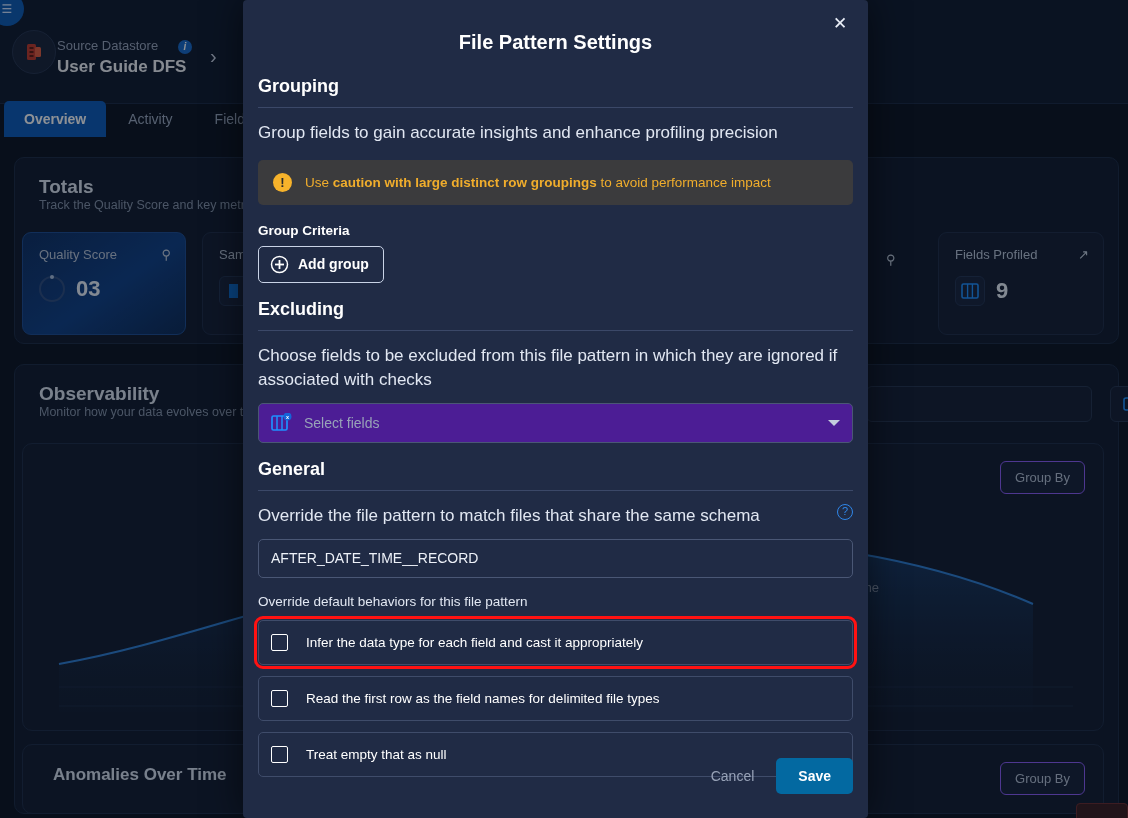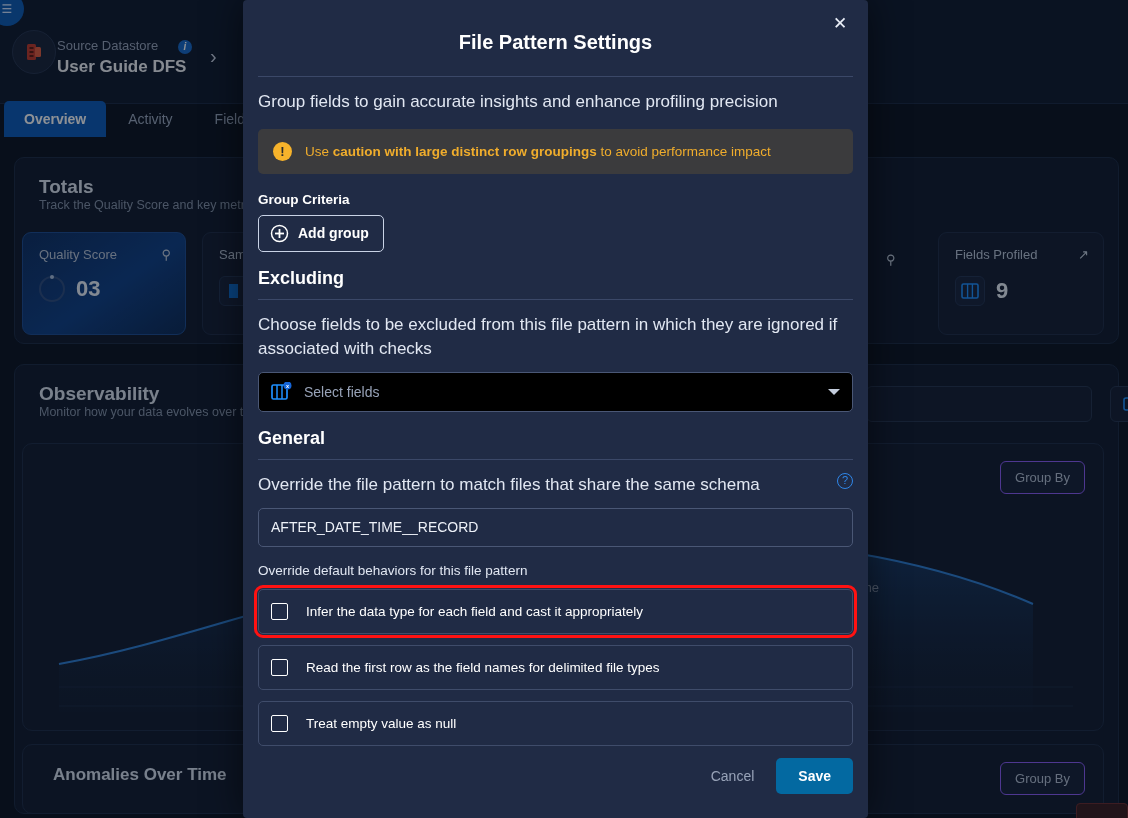--- a/index.html
+++ b/index.html
@@ -146,21 +146,21 @@
 
   .add-group-btn {
     margin-top: 8px; display: inline-flex; align-items: center; gap: 9px;
     padding: 8px 14px 8px 11px; border: 1px solid #c9d3e6; border-radius: 5px;
     background: transparent; color: #ffffff; font-size: 14px; font-weight: bold;
     font-family: "Liberation Sans", sans-serif; cursor: pointer;
   }
 
   .select-ctl {
     margin-top: 10px; height: 40px; width: 595px;
-    border: 1px solid #4a5775; border-radius: 5px; background: #000000;
+    border: 1px solid #4a5775; border-radius: 5px; background: #4c1d95;
     display: flex; align-items: center; padding: 0 12px; gap: 11px;
   }
   .select-placeholder { font-size: 14px; color: #98a3b8; flex: 1; }
   .caret { width: 0; height: 0; border-left: 6px solid transparent; border-right: 6px solid transparent; border-top: 6px solid #c4cddd; }
 
   .text-input {
     margin-top: 10px; width: 595px; height: 39px;
     background: #202b45; border: 1px solid #4a5775; border-radius: 5px;
     color: #edf1f8; font-size: 14px; padding: 0 12px;
     font-family: "Liberation Sans", sans-serif;
@@ -309,20 +309,21 @@
 
   <div class="scrim"></div>
 
   <div class="modal">
     <button class="modal-close">✕</button>
     <div class="modal-title">File Pattern Settings</div>
 
     <div class="modal-body">
 
       
+      <div class="sec-head">Grouping</div>
       <div class="sec-rule"></div>
       <div class="sec-desc">Group fields to gain accurate insights and enhance profiling precision</div>
 
       <div class="warn">
         <div class="warn-icon">!</div>
         <div class="warn-text"><span>Use </span><b>caution with large distinct row groupings</b><span> to avoid performance impact</span></div>
       </div>
 
       <div class="field-label">Group Criteria</div>
       <button class="add-group-btn">
@@ -372,21 +373,21 @@
         <span class="chk-label">Infer the data type for each field and cast it appropriately</span>
       </div>
 
       <div class="chk-row">
         <span class="chk-box"></span>
         <span class="chk-label">Read the first row as the field names for delimited file types</span>
       </div>
 
       <div class="chk-row">
         <span class="chk-box"></span>
-        <span class="chk-label">Treat empty value as null</span>
+        <span class="chk-label">Treat empty that as null</span>
       </div>
     </div>
 
     <div class="modal-footer">
       <button class="btn-cancel">Cancel</button>
       <button class="btn-save">Save</button>
     </div>
   </div>
 
 </div>

